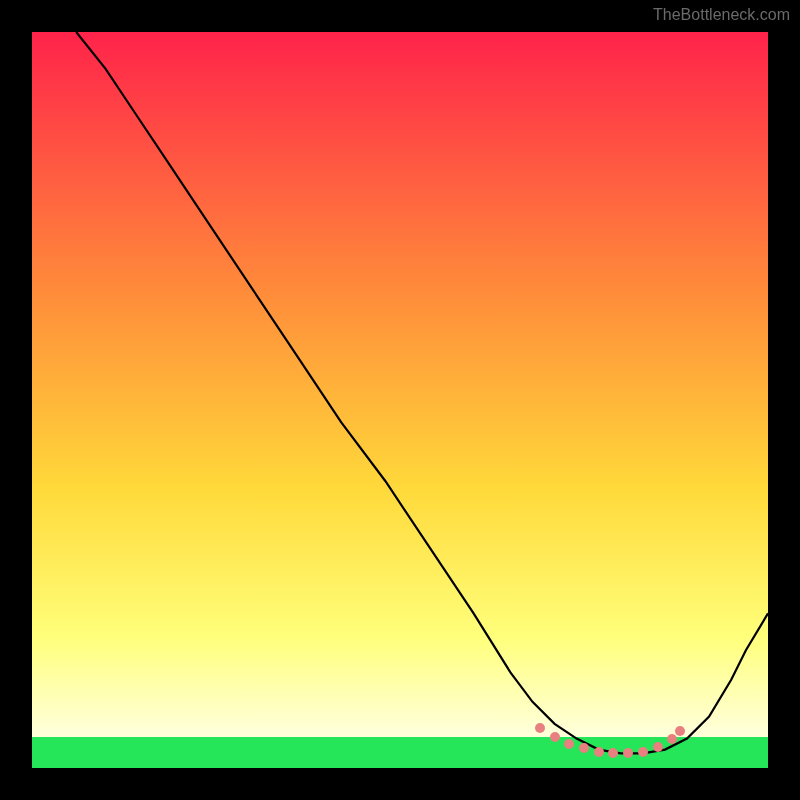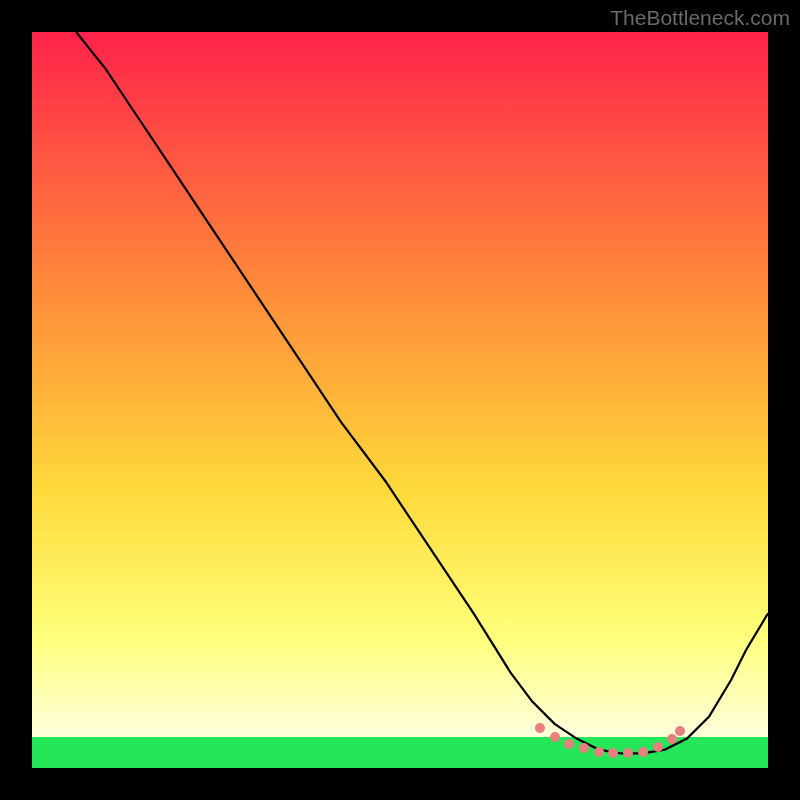--- a/index.html
+++ b/index.html
@@ -1,17 +1,17 @@
 <!DOCTYPE html>
 <html><head>
 <meta charset="utf-8">
 <style>
   * { margin: 0; padding: 0; box-sizing: border-box; }
   body { width: 800px; height: 800px; background: #000; position: relative; font-family: Arial, sans-serif; }
-  .watermark { position: absolute; top: 6px; right: 10px; color: #6a6a6a; font-size: 21px; z-index: 20; }
+  .watermark { position: absolute; top: 6px; right: 10px; color: #6a6a6a; font-size: 16px; z-index: 20; }
   .plot-area { position: absolute; left: 32px; top: 32px; width: 736px; height: 736px; }
   .gradient-bg { position: absolute; left: 0; top: 0; width: 100%; height: 100%; }
   .green-strip { position: absolute; left: 0; width: 100%; }
   .curve-svg { position: absolute; left: 0; top: 0; width: 100%; height: 100%; }
   .dots { position: absolute; left: 0; top: 0; width: 100%; height: 100%; }
   .dot { position: absolute; width: 10px; height: 10px; border-radius: 50%; transform: translate(-50%, -50%); }
 </style>
 </head>
 <body style="background: rgb(0, 0, 0);">
 

